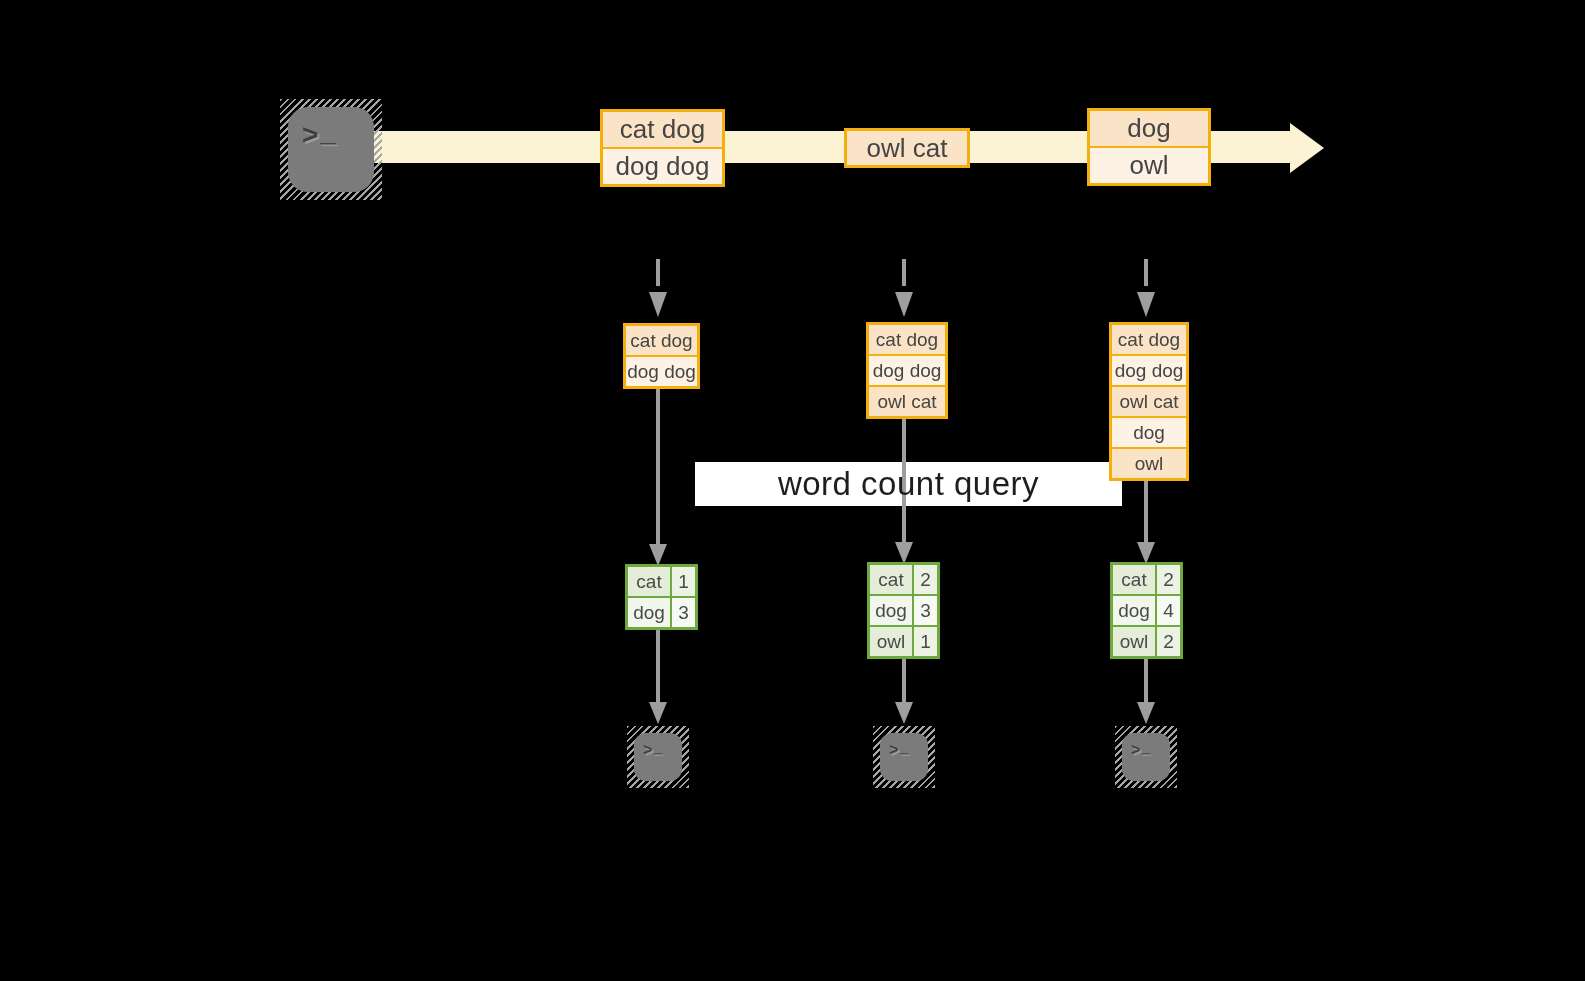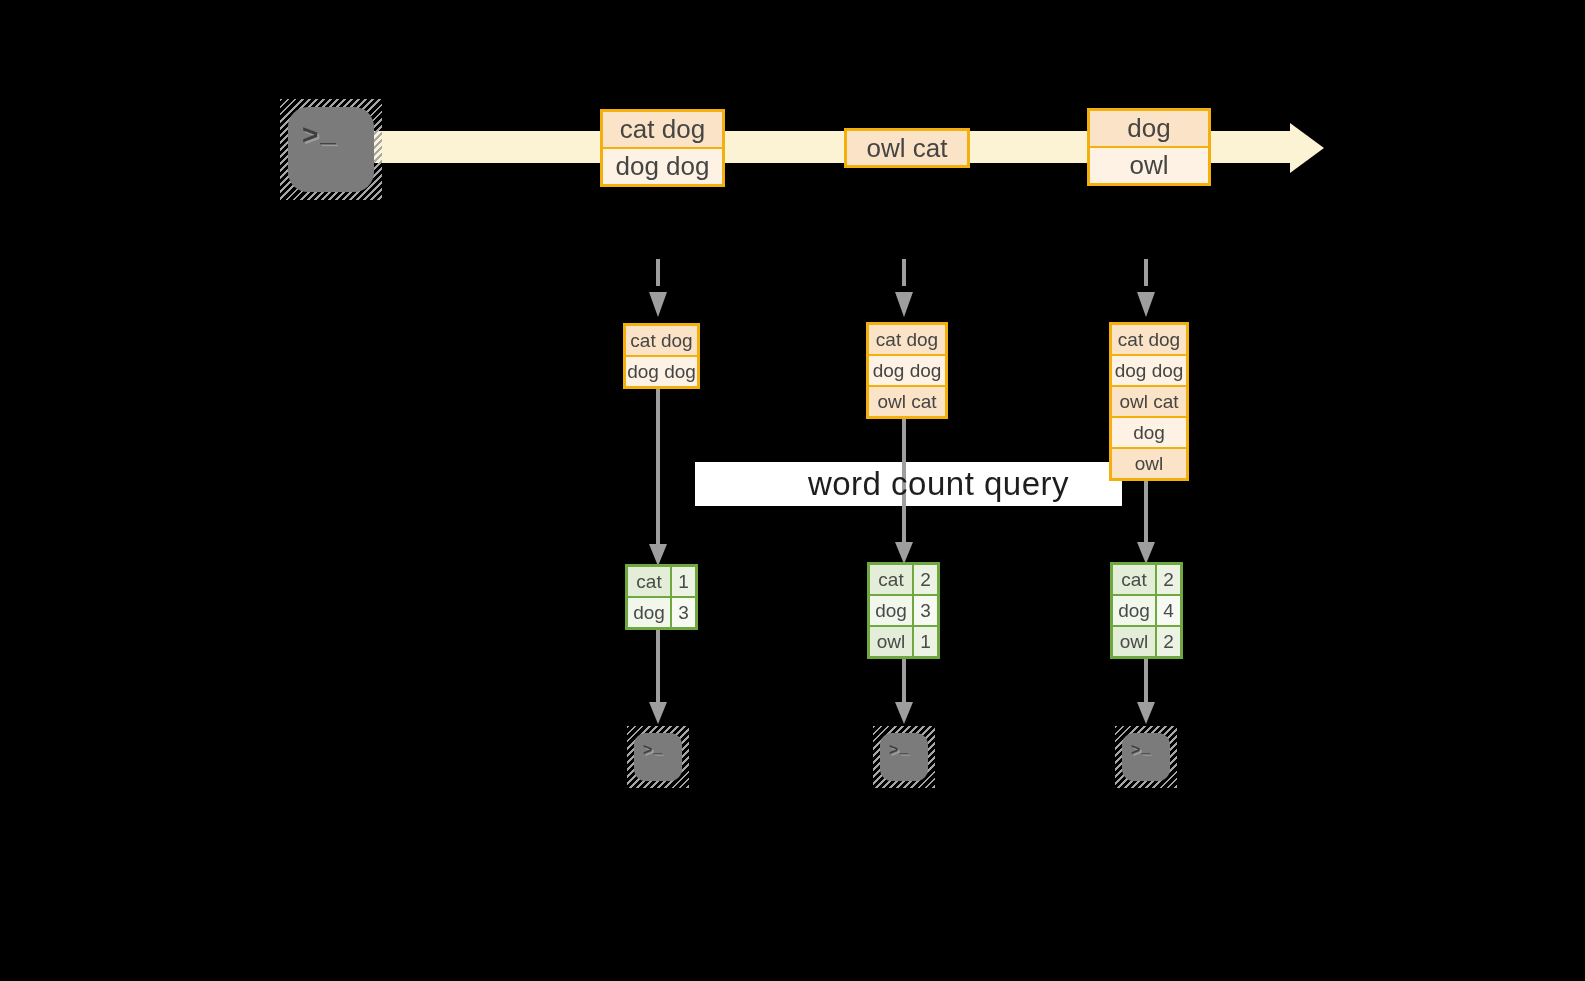--- a/index.html
+++ b/index.html
@@ -46,21 +46,21 @@
   .vline{position:absolute;width:4px;background:#9e9e9e;}
   .vhead{position:absolute;width:0;height:0;
          border-left:9px solid transparent;border-right:9px solid transparent;
          border-top:22px solid #9e9e9e;}
   .vhead.dashhead{border-top-width:25px;}
 
   
   .query-box{position:absolute;left:695px;top:462px;width:427px;height:44px;background:#ffffff;}
   .query-label{position:absolute;left:695px;top:462px;width:427px;height:44px;z-index:40;
                display:flex;align-items:center;justify-content:center;
-               font-size:33px;color:#1e1e1e;letter-spacing:.5px;padding-left:30px;}
+               font-size:33px;color:#1e1e1e;letter-spacing:.5px;}
 
   
   .wct{position:absolute;border:3px solid #6fa83e;background:#6fa83e;
        display:grid;grid-template-columns:42px 23px;gap:2px;}
   .wct .cell{font-size:19px;height:29px;color:#4a4a4a;}
   .w-odd{background:#e3edd8;text-align:right;}  .n-odd{background:#edf3e4;}
   .w-even{background:#f2f7ec;} .n-even{background:#f7faf3;}
   .wct-1{left:625px;top:564px;}
   .wct-2{left:867px;top:562px;}
   .wct-3{left:1110px;top:562px;}

